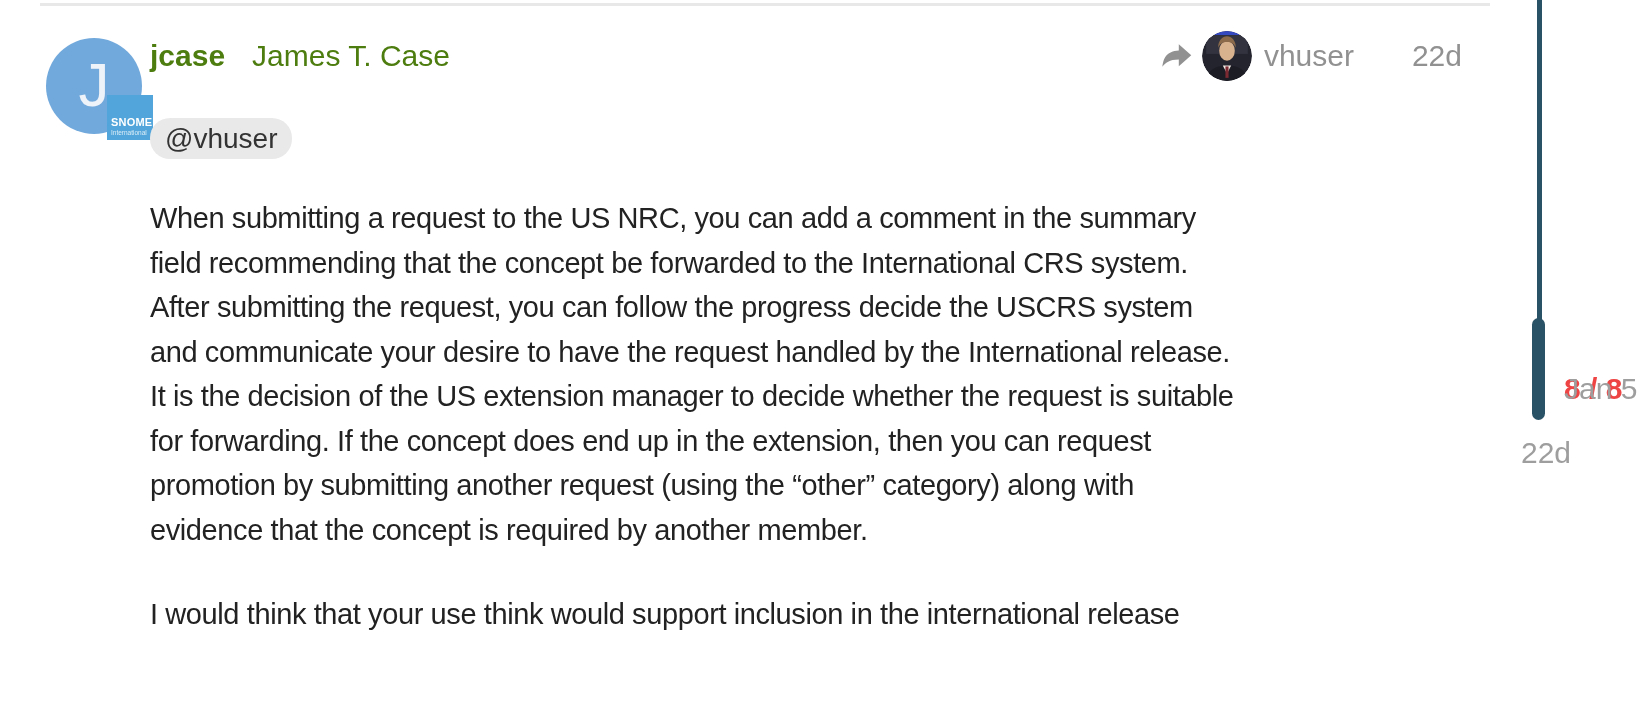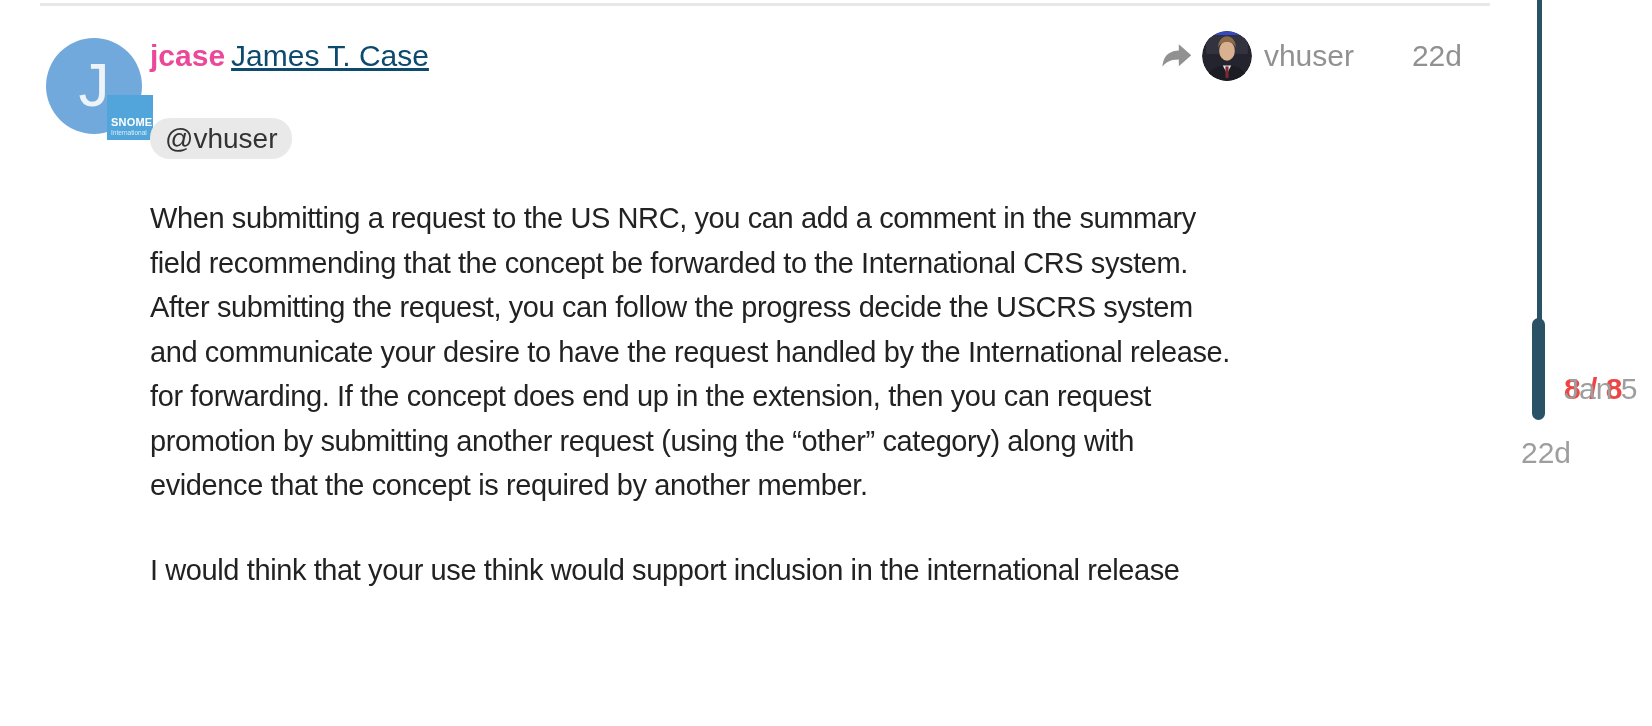--- a/index.html
+++ b/index.html
@@ -49,22 +49,22 @@
   .flair-line2 { color: #dcedf8; font-size: 6.5px; line-height: 1.1; }
 
   
   .post-header {
     position: absolute;
     left: 150px; top: 30px; right: 190px; height: 52px;
     display: flex; align-items: center;
     font-size: 30px;
     white-space: nowrap;
   }
-  .username { font-weight: 700; color: #ec4899; cursor: pointer; }
-  .fullname { color: #0c4a6e; margin-left: 6px; cursor: pointer; text-decoration: underline; }
+  .username { font-weight: 700; color: #4d7c0f; cursor: pointer; }
+  .fullname { color: #4d7c0f; margin-left: 27px; cursor: pointer; }
   .user-title { color: #929292; margin-left: 12px; }
 
   .reply-indicator {
     margin-left: auto;
     display: flex; align-items: center;
     cursor: pointer;
     justify-content: space-between;
   }
   .reply-arrow { width: 36px; height: 36px; }
   .reply-avatar {
@@ -191,20 +191,21 @@
   </div>
 
   <a class="mention">@vhuser</a>
 
   <div class="post-body">
     <div class="para">
         <div>When submitting a request to the US NRC, you can add a comment in the summary</div>
         <div>field recommending that the concept be forwarded to the International CRS system.</div>
         <div>After submitting the request, you can follow the progress decide the USCRS system</div>
         <div>and communicate your desire to have the request handled by the International release.</div>
+        <div>It is the decision of the US extension manager to decide whether the request is suitable</div>
         <div>for forwarding. If the concept does end up in the extension, then you can request</div>
         <div>promotion by submitting another request (using the “other” category) along with</div>
         <div>evidence that the concept is required by another member.</div>
       </div>
     <div class="para">
         <div>I would think that your use think would support inclusion in the international release</div>
       </div>
   </div>
 
   <div class="timeline-track"></div>

